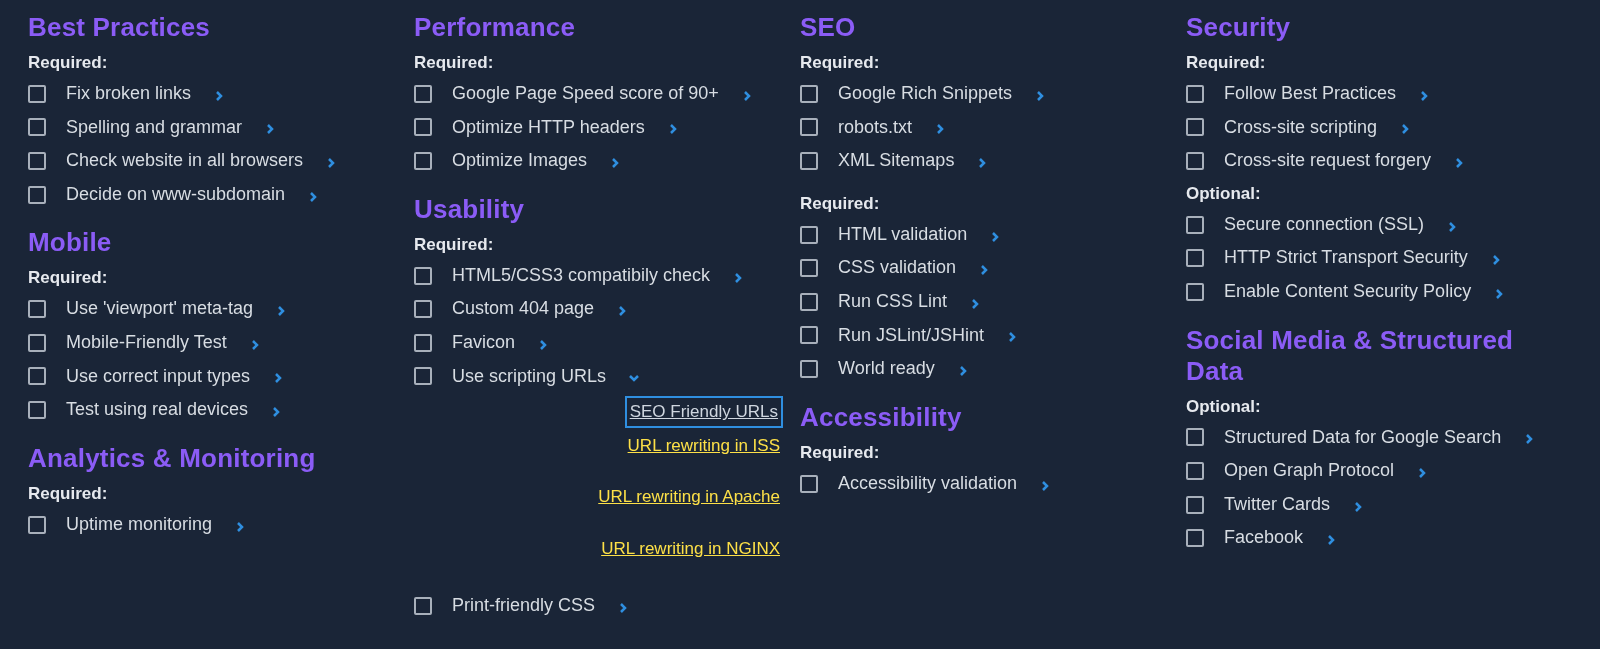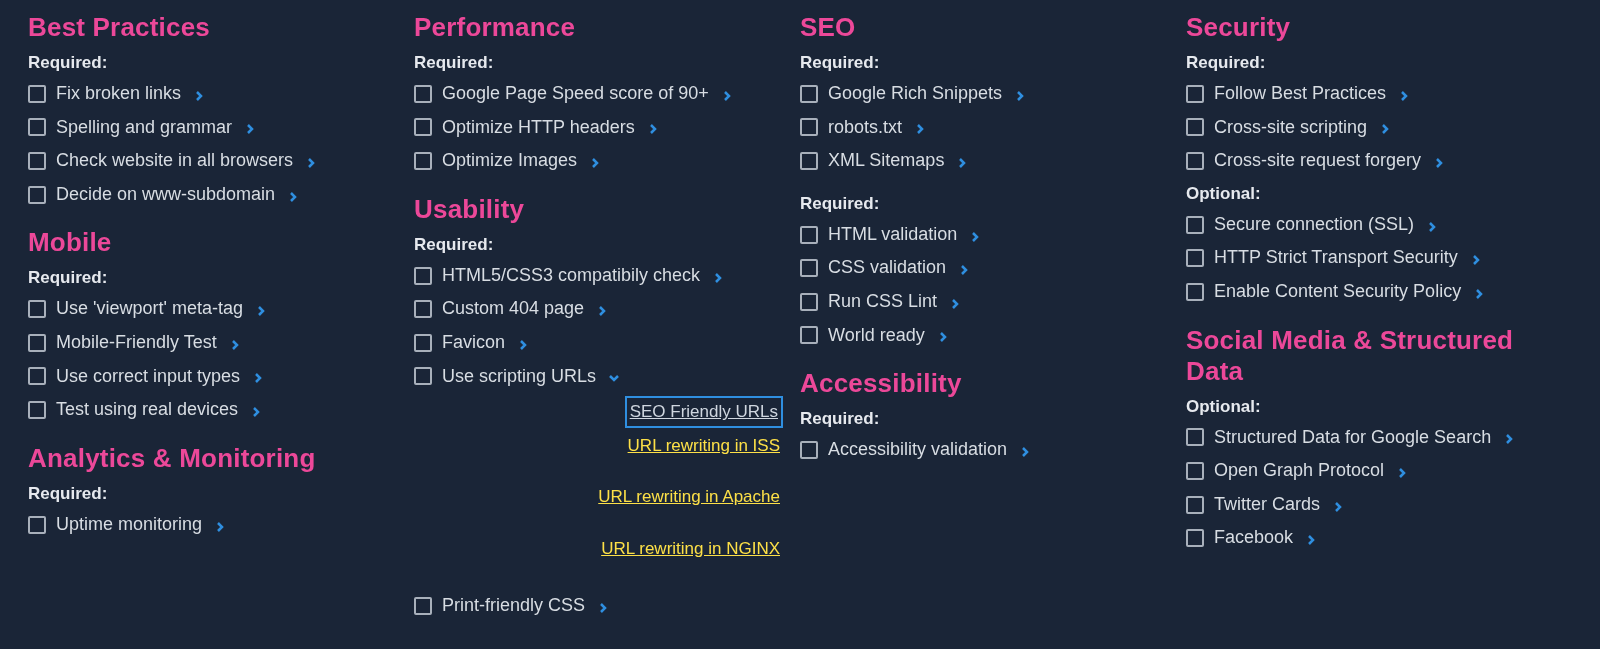--- a/index.html
+++ b/index.html
@@ -14,34 +14,34 @@
   .grid {
     display: flex;
     gap: 0;
     padding: 12px 28px 0 28px;
   }
   .col { flex: 1; padding-right: 20px; }
   .section { margin-bottom: 22px; }
   .section-title {
     font-size: 26px;
     font-weight: 700;
-    color: #ec4899;
+    color: #8b5cf6;
     margin-bottom: 10px;
     letter-spacing: 0.2px;
   }
   .group-label {
     font-size: 17px;
     font-weight: 600;
     color: #e6e9ee;
     margin: 8px 0 10px 0;
   }
   .item {
     display: flex;
     align-items: center;
-    gap: 10px;
+    gap: 20px;
     margin: 4px 0 12px 0;
   }
   .checkbox {
     width: 18px;
     height: 18px;
     border: 2px solid #a8b0bb;
     border-radius: 2px;
     flex-shrink: 0;
     background: transparent;
   }
@@ -280,20 +280,27 @@
         </div>
         <div class="item">
           <span class="checkbox"></span>
           <span class="item-label">Run CSS Lint</span>
           <span class="chev right"><svg viewBox="0 0 12 12">
               <polyline points="4,2 8,6 4,10"></polyline>
             </svg></span>
         </div>
         <div class="item">
           <span class="checkbox"></span>
+          <span class="item-label">Run JSLint/JSHint</span>
+          <span class="chev right"><svg viewBox="0 0 12 12">
+              <polyline points="4,2 8,6 4,10"></polyline>
+            </svg></span>
+        </div>
+        <div class="item">
+          <span class="checkbox"></span>
           <span class="item-label">World ready</span>
           <span class="chev right"><svg viewBox="0 0 12 12">
               <polyline points="4,2 8,6 4,10"></polyline>
             </svg></span>
         </div>
       </div>
       <div class="section">
         <div class="section-title">Accessibility</div>
         <div class="group-label">Required:</div>
         <div class="item">

